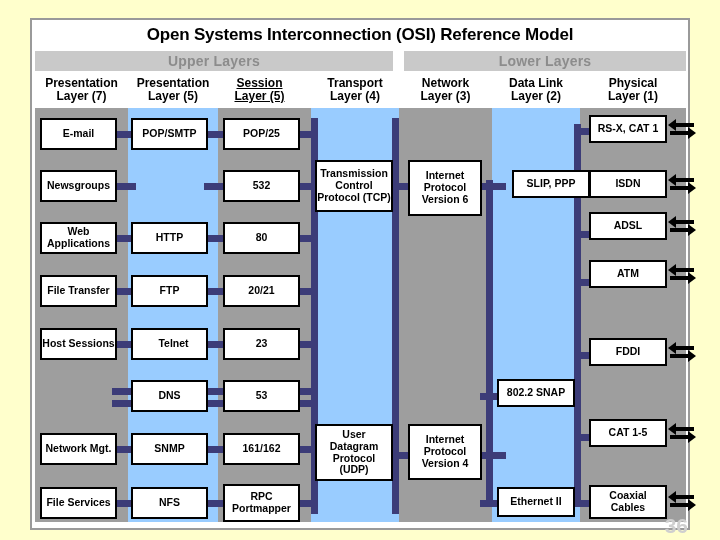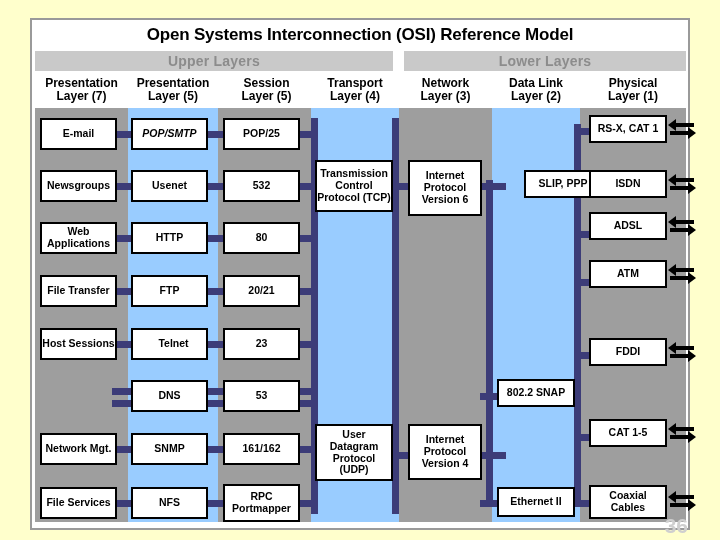--- a/index.html
+++ b/index.html
@@ -112,21 +112,21 @@
 
   <div class="hdr-row">
     <div class="hdr" style="left:0px;width:93px;">
       <span>Presentation</span>
       <span>Layer (7)</span>
     </div>
     <div class="hdr" style="left:93px;width:90px;">
       <span>Presentation</span>
       <span>Layer (5)</span>
     </div>
-    <div class="hdr" style="left:185px;width:93px;">
+    <div class="hdr" style="left:178px;width:93px;text-decoration:underline;">
       <span>Session</span>
       <span>Layer (5)</span>
     </div>
     <div class="hdr" style="left:276px;width:88px;">
       <span>Transport</span>
       <span>Layer (4)</span>
     </div>
     <div class="hdr" style="left:364px;width:93px;">
       <span>Network</span>
       <span>Layer (3)</span>
@@ -194,22 +194,21 @@
 
   <div class="box" style="left:40px;top:118px;width:77px;height:32px;">E-mail</div>
   <div class="box" style="left:40px;top:170px;width:77px;height:32px;">Newsgroups</div>
   <div class="box" style="left:40px;top:222px;width:77px;height:32px;">Web
 Applications</div>
   <div class="box" style="left:40px;top:275px;width:77px;height:32px;">File Transfer</div>
   <div class="box" style="left:40px;top:328px;width:77px;height:32px;">Host Sessions</div>
   <div class="box" style="left:40px;top:433px;width:77px;height:32px;">Network Mgt.</div>
   <div class="box" style="left:40px;top:487px;width:77px;height:32px;">File Services</div>
 
-  <div class="box" style="left:131px;top:118px;width:77px;height:32px;font-style:italic;">POP/SMTP</div>
-  <div class="box" style="left:131px;top:170px;width:77px;height:32px;">Usenet</div>
+  <div class="box" style="left:131px;top:118px;width:77px;height:32px;">POP/SMTP</div>
   <div class="box" style="left:131px;top:222px;width:77px;height:32px;">HTTP</div>
   <div class="box" style="left:131px;top:275px;width:77px;height:32px;">FTP</div>
   <div class="box" style="left:131px;top:328px;width:77px;height:32px;padding-left:8px;">Telnet</div>
   <div class="box" style="left:131px;top:380px;width:77px;height:32px;">DNS</div>
   <div class="box" style="left:131px;top:433px;width:77px;height:32px;">SNMP</div>
   <div class="box" style="left:131px;top:487px;width:77px;height:32px;">NFS</div>
 
   <div class="box" style="left:223px;top:118px;width:77px;height:32px;">POP/25</div>
   <div class="box" style="left:223px;top:170px;width:77px;height:32px;">532</div>
   <div class="box" style="left:223px;top:222px;width:77px;height:32px;">80</div>
@@ -227,21 +226,21 @@
 Datagram
 Protocol (UDP)</div>
 
   <div class="box" style="left:408px;top:160px;width:74px;height:56px;">Internet
 Protocol
 Version 6</div>
   <div class="box" style="left:408px;top:424px;width:74px;height:56px;">Internet
 Protocol
 Version 4</div>
 
-  <div class="box" style="left:524px;top:170px;width:78px;height:28px;">SLIP, PPP</div>
+  <div class="box" style="left:512px;top:170px;width:78px;height:28px;">SLIP, PPP</div>
   <div class="box" style="left:497px;top:379px;width:78px;height:28px;">802.2 SNAP</div>
   <div class="box" style="left:497px;top:487px;width:78px;height:30px;">Ethernet II</div>
 
   <div class="box" style="left:589px;top:115px;width:78px;height:28px;">RS-X, CAT 1</div>
   <div class="box" style="left:589px;top:170px;width:78px;height:28px;">ISDN</div>
   <div class="box" style="left:589px;top:212px;width:78px;height:28px;">ADSL</div>
   <div class="box" style="left:589px;top:260px;width:78px;height:28px;">ATM</div>
   <div class="box" style="left:589px;top:338px;width:78px;height:28px;">FDDI</div>
   <div class="box" style="left:589px;top:419px;width:78px;height:28px;">CAT 1-5</div>
   <div class="box" style="left:589px;top:485px;width:78px;height:34px;">Coaxial

